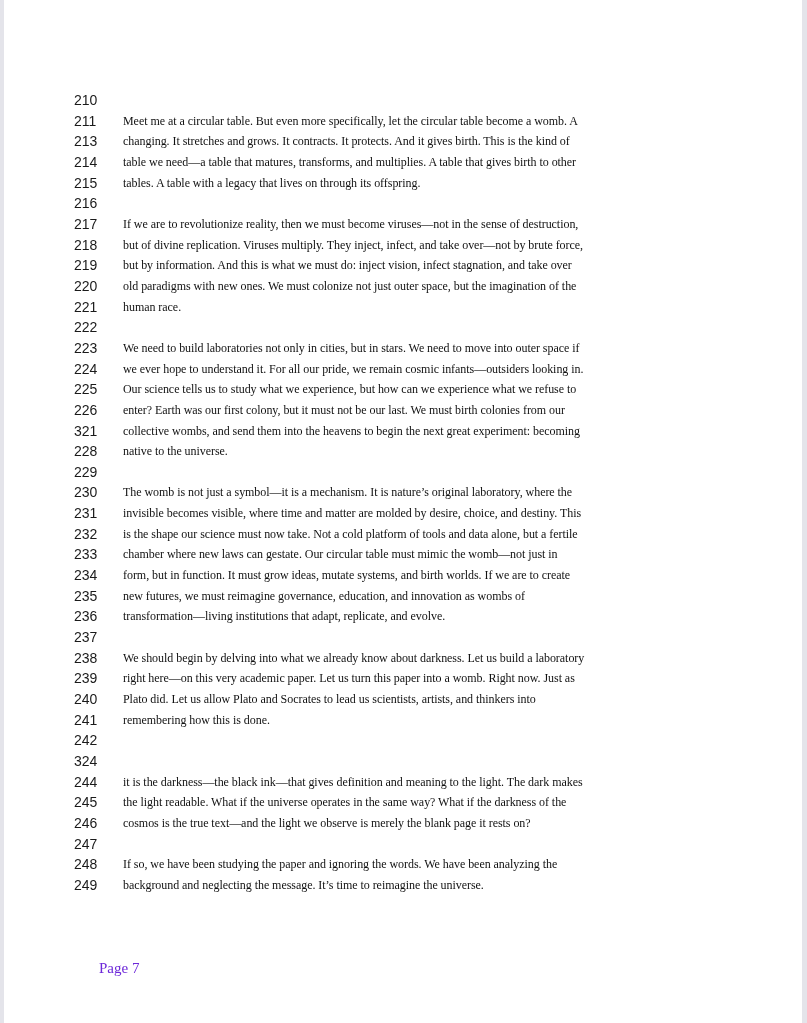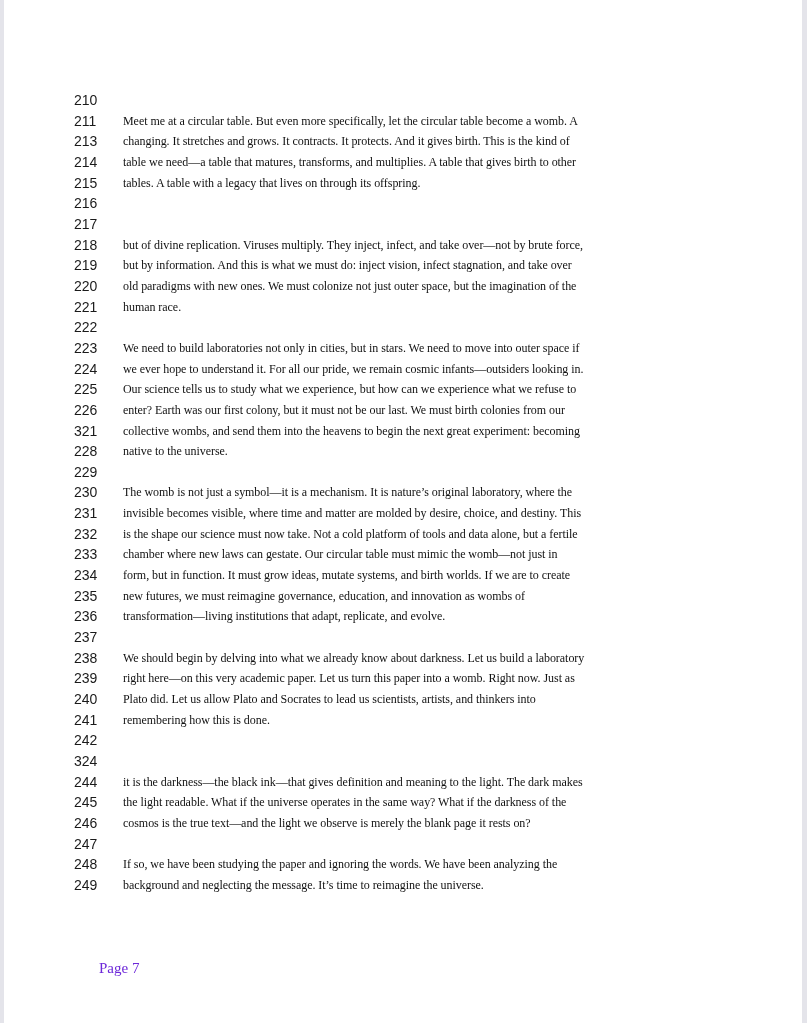--- a/index.html
+++ b/index.html
@@ -67,20 +67,21 @@
       <div class="line">
         <span class="ln">215</span>
         <span class="tx">tables. A table with a legacy that lives on through its offspring.</span>
       </div>
       <div class="line">
         <span class="ln">216</span>
         <span class="tx"></span>
       </div>
       <div class="line">
         <span class="ln">217</span>
+        <span class="tx">If we are to revolutionize reality, then we must become viruses—not in the sense of destruction,</span>
       </div>
       <div class="line">
         <span class="ln">218</span>
         <span class="tx">but of divine replication. Viruses multiply. They inject, infect, and take over—not by brute force,</span>
       </div>
       <div class="line">
         <span class="ln">219</span>
         <span class="tx">but by information. And this is what we must do: inject vision, infect stagnation, and take over</span>
       </div>
       <div class="line">

